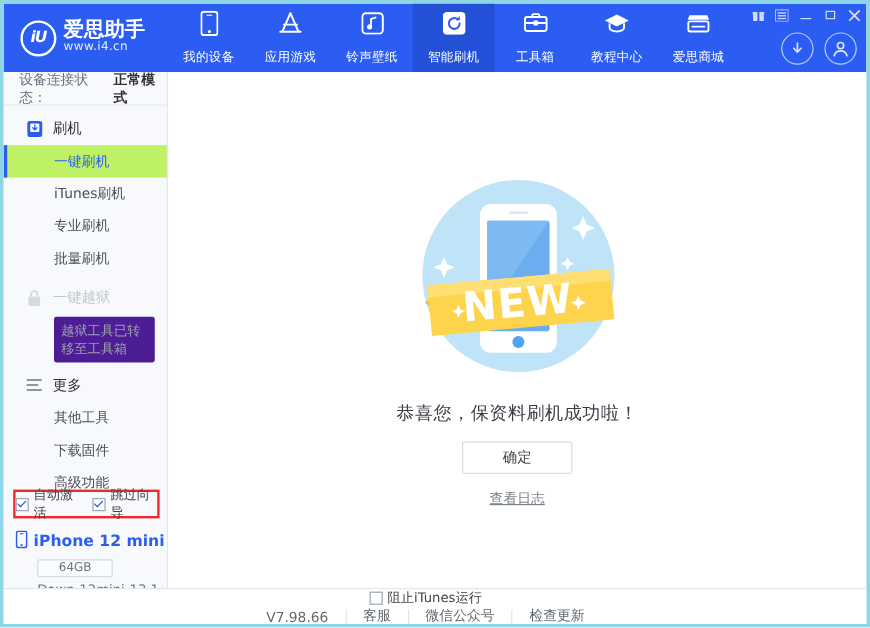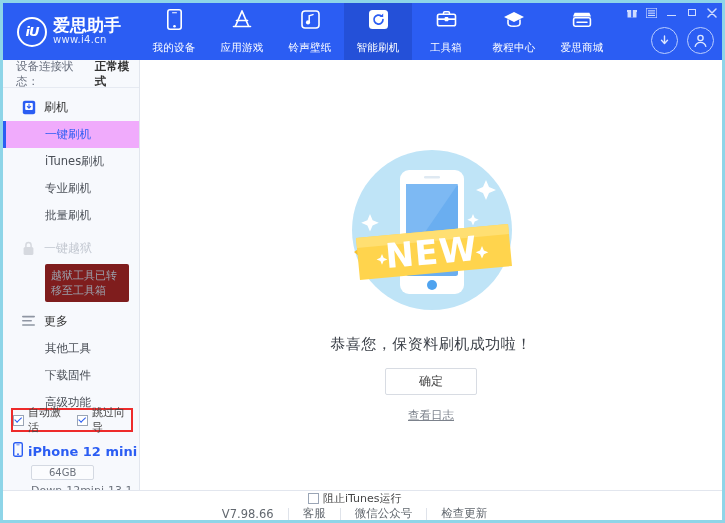--- a/index.html
+++ b/index.html
@@ -164,34 +164,34 @@
     display: flex;
     align-items: center;
     padding-left: 42px;
     font-size: 11.5px;
     color: #4a4f57;
     cursor: pointer;
     position: relative;
     box-sizing: border-box;
   }
   .side-item.active {
-    background: #f0abfc;
+    background: #bef264;
     color: #2b5df3;
   }
   .side-item.active::before {
     content: "";
     position: absolute;
     left: 0; top: 0; bottom: 0;
     width: 3px;
     background: #2b5df3;
   }
 
   .tip-box {
     margin: 2px 10px 0 42px;
-    background: #7f1d1d;
+    background: #4c1d95;
     color: #9aa0ab;
     font-size: 11px;
     line-height: 15px;
     padding: 4px 6px;
     border-radius: 2px;
   }
 
   
   .cb-row {
     position: absolute;

